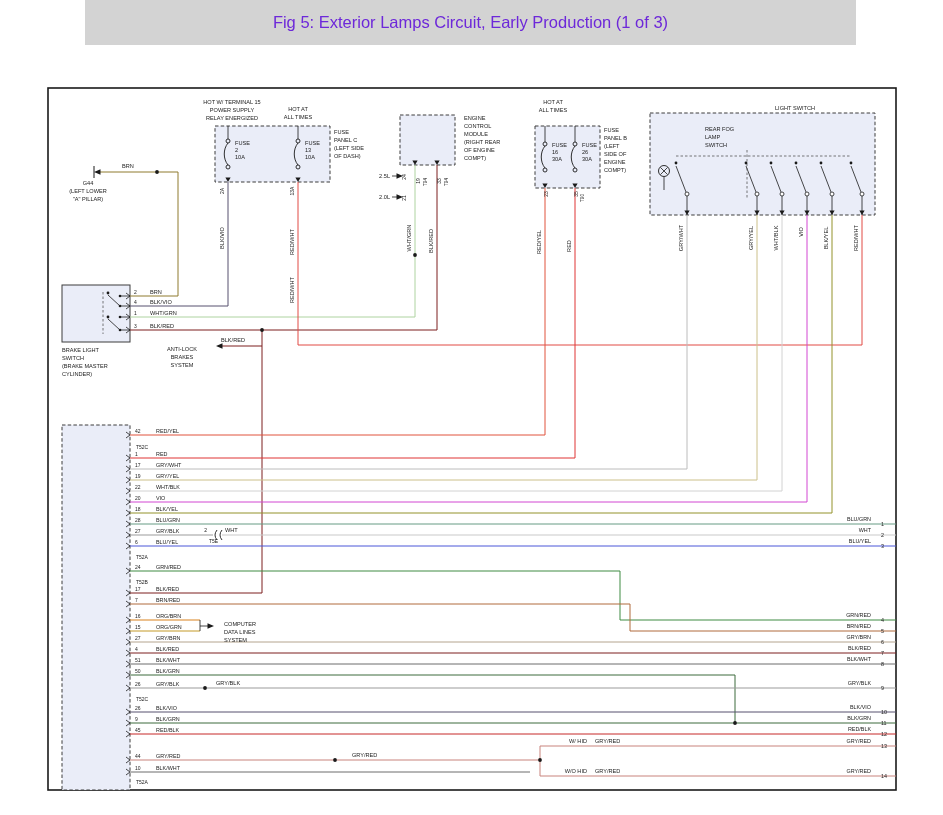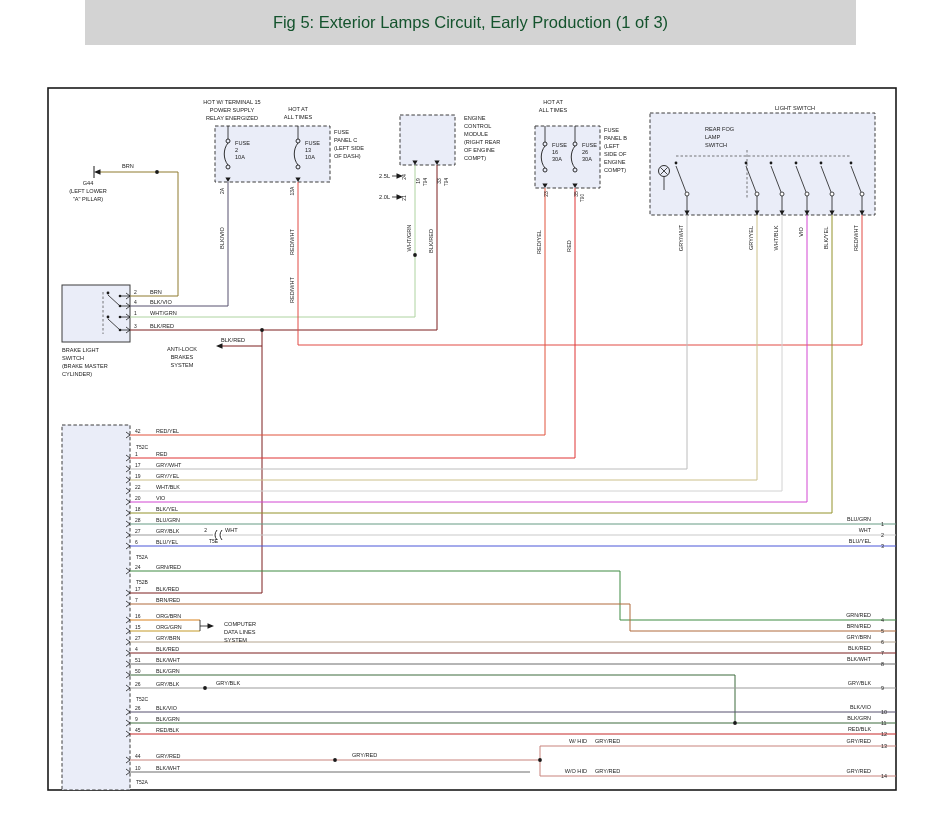--- a/index.html
+++ b/index.html
@@ -1,17 +1,17 @@
 <!DOCTYPE html>
 <html><head>
 <meta charset="utf-8">
 <style>
   html,body{margin:0;padding:0;background:#ffffff;}
   .page{position:relative;width:943px;height:815px;background:#ffffff;overflow:hidden;font-family:"Liberation Sans",sans-serif;}
-  .titlebar{position:absolute;left:85px;top:0;width:771px;height:45px;background:#d3d3d3;display:flex;align-items:center;justify-content:center;font-size:16.5px;color:#14532d;}
+  .titlebar{position:absolute;left:85px;top:0;width:771px;height:45px;background:#d3d3d3;display:flex;align-items:center;justify-content:center;font-size:16.5px;color:#6d28d9;}
   svg{position:absolute;left:0;top:0;}
   svg text{font-family:"Liberation Sans",sans-serif;}
 </style>
 </head>
 <body>
 
 <div class="page">
   <div class="titlebar">Fig 5: Exterior Lamps Circuit, Early Production (1 of 3)</div>
   <svg width="943" height="815" viewBox="0 0 943 815" xmlns="http://www.w3.org/2000/svg">
       <rect x="48" y="88" width="848" height="702" fill="none" stroke="#1a1a1a" stroke-width="1.6"></rect>

